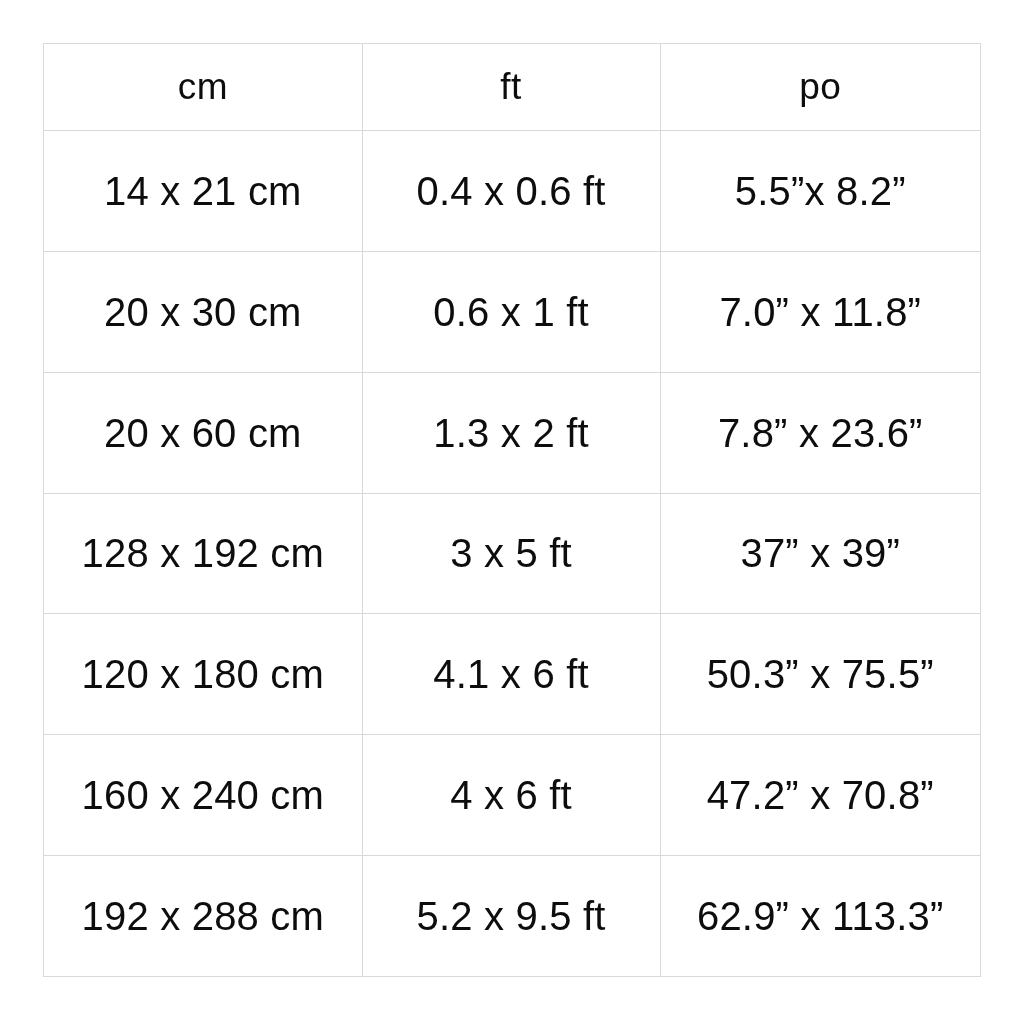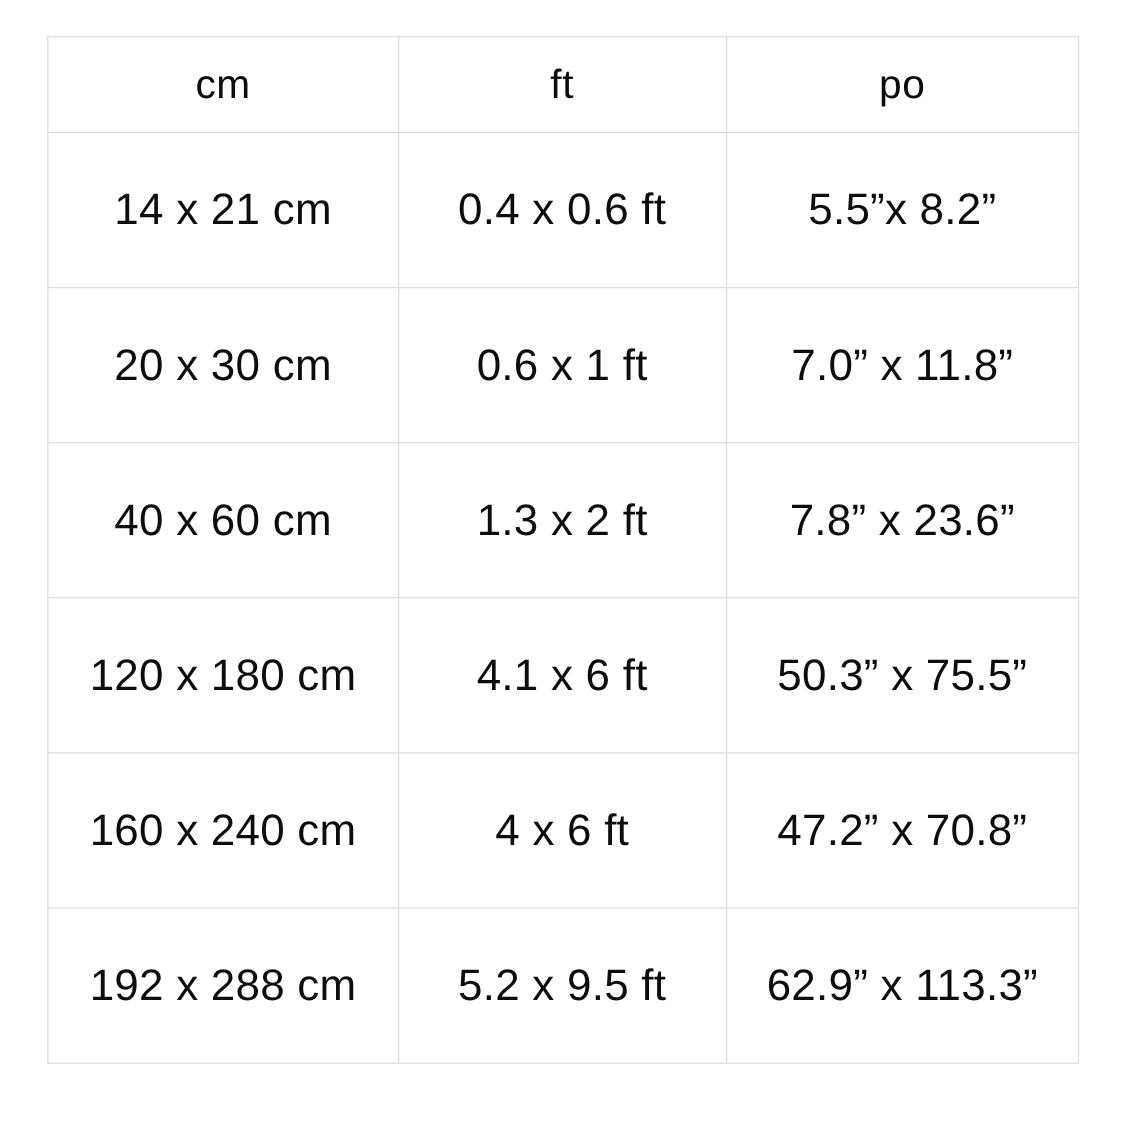--- a/index.html
+++ b/index.html
@@ -16,21 +16,21 @@
   }
   .page {
     position: relative;
     width: 1024px;
     height: 1024px;
     box-sizing: border-box;
   }
   .table-wrap {
     position: absolute;
     left: 43px;
-    top: 33px;
+    top: 43px;
     width: 938px;
     height: 934px;
   }
   table.size-table {
     width: 100%;
     height: 100%;
     border-collapse: collapse;
     table-layout: fixed;
   }
   table.size-table col.c1 { width: 34.0%; }
@@ -86,23 +86,28 @@
           <td>14 x 21 cm</td>
           <td>0.4 x 0.6 ft</td>
           <td>5.5”x 8.2”</td>
         </tr>
         <tr>
           <td>20 x 30 cm</td>
           <td>0.6 x 1 ft</td>
           <td>7.0” x 11.8”</td>
         </tr>
         <tr>
-          <td>40 x 60 cm</td>
+          <td>20 x 60 cm</td>
           <td>1.3 x 2 ft</td>
           <td>7.8” x 23.6”</td>
+        </tr>
+        <tr>
+          <td>128 x 192 cm</td>
+          <td>3 x 5 ft</td>
+          <td>37” x 39”</td>
         </tr>
         <tr>
           <td>120 x 180 cm</td>
           <td>4.1 x 6 ft</td>
           <td>50.3” x 75.5”</td>
         </tr>
         <tr>
           <td>160 x 240 cm</td>
           <td>4 x 6 ft</td>
           <td>47.2” x 70.8”</td>

